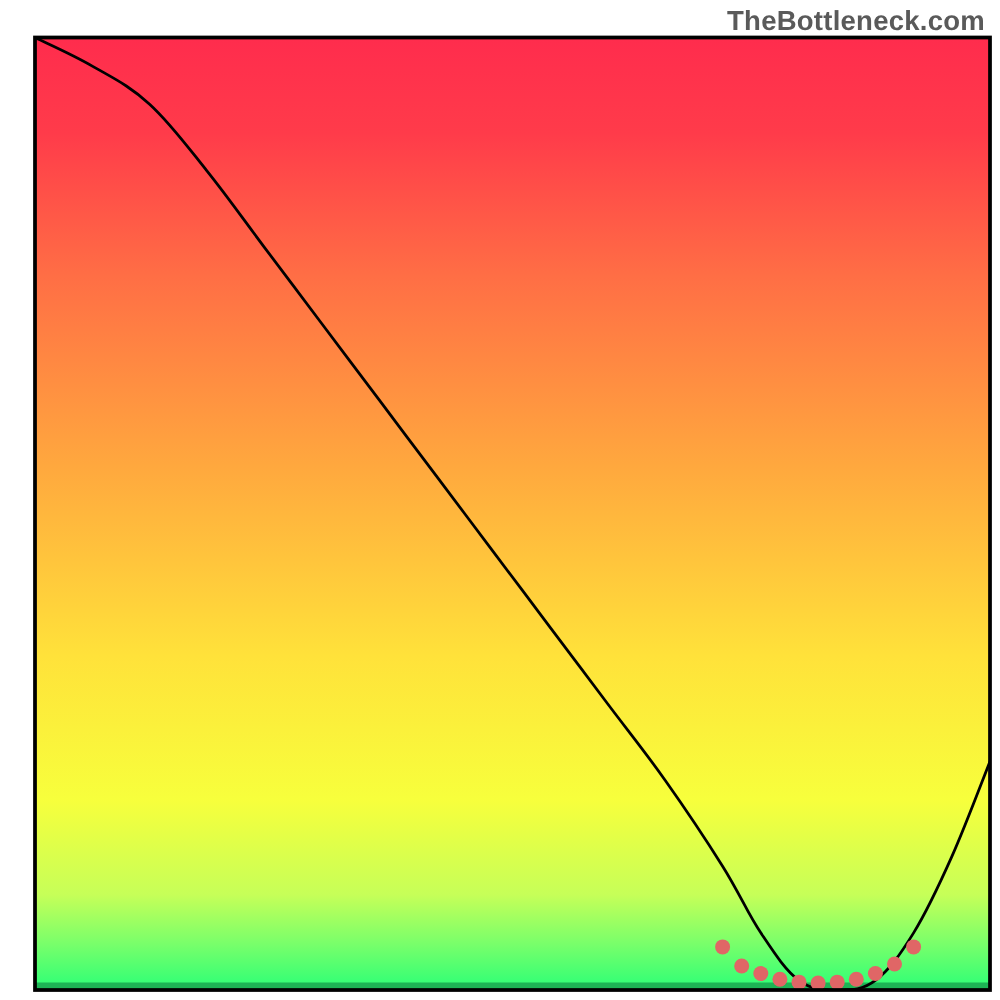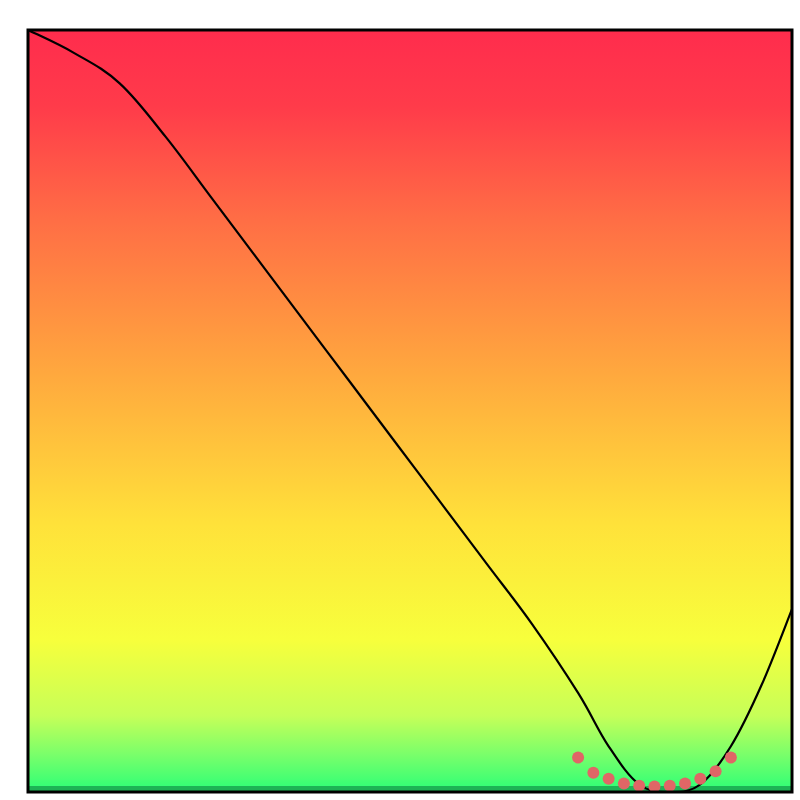--- a/index.html
+++ b/index.html
@@ -31,20 +31,21 @@
     left: 0;
     top: 0;
     width: 800px;
     height: 800px;
   }
 </style>
 </head>
 <body>
 
 <div class="frame">
+  <div class="watermark">TheBottleneck.com</div>
 
   <svg class="chart" viewBox="0 0 800 800">
     <defs>
       <linearGradient id="bg-grad" x1="0" y1="0" x2="0" y2="1">
           <stop offset="0%" stop-color="#ff2c4d"></stop>
           <stop offset="10%" stop-color="#ff3b4a"></stop>
           <stop offset="25%" stop-color="#ff6e45"></stop>
           <stop offset="45%" stop-color="#ffa83e"></stop>
           <stop offset="65%" stop-color="#ffe23a"></stop>
           <stop offset="80%" stop-color="#f7ff3c"></stop>

